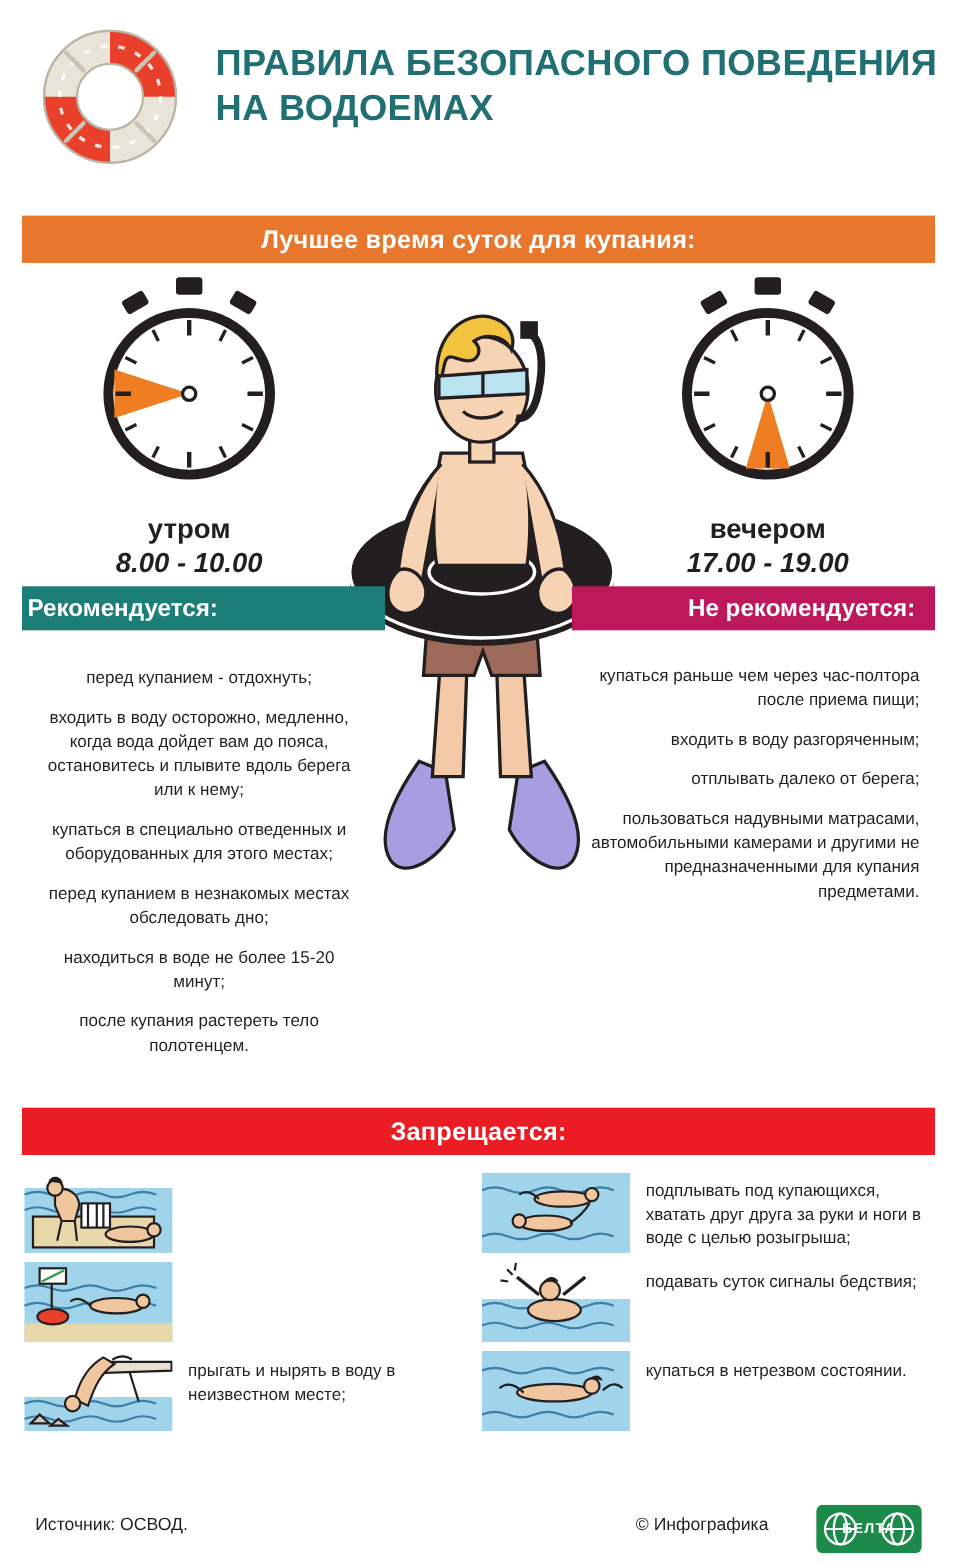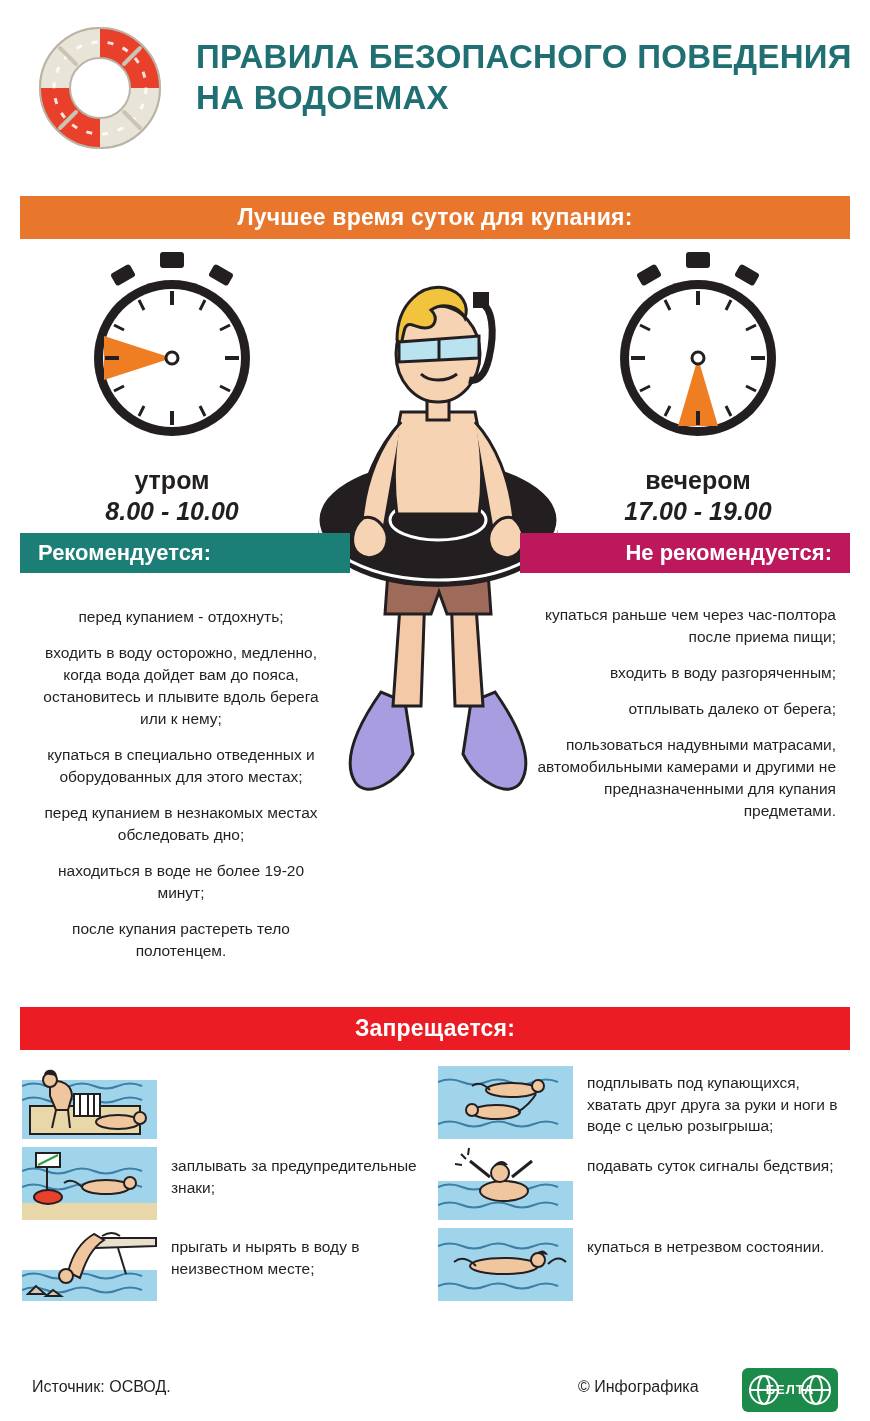--- a/index.html
+++ b/index.html
@@ -110,21 +110,21 @@
     line-height: 40px;
     color: #ffffff;
     font-weight: bold;
     font-size: 22px;
   }
   .col-head-left {
     left: 20px;
     width: 330px;
     background: #1b7f77;
     text-align: left;
-    padding-left: 18px;
+    padding-left: 5px;
     box-sizing: border-box;
   }
   .col-head-right {
     left: 520px;
     width: 330px;
     background: #be185d;
     text-align: right;
     padding-right: 18px;
     box-sizing: border-box;
   }
@@ -373,21 +373,21 @@
   </div>
 
   <div class="col-head col-head-left">Рекомендуется:</div>
   <div class="col-head col-head-right">Не рекомендуется:</div>
 
   <div class="list list-left">
     <p>перед купанием - отдохнуть;</p>
     <p>входить в воду осторожно, медленно, когда вода дойдет вам до пояса, остановитесь и плывите вдоль берега или к нему;</p>
     <p>купаться в специально отведенных и оборудованных для этого местах;</p>
     <p>перед купанием в незнакомых местах обследовать дно;</p>
-    <p>находиться в воде не более 19-20 минут;</p>
+    <p>находиться в воде не более 15-20 минут;</p>
     <p>после купания растереть тело полотенцем.</p>
   </div>
 
   <div class="list list-right">
     <p>купаться раньше чем через час-полтора после приема пищи;</p>
     <p>входить в воду разгоряченным;</p>
     <p>отплывать далеко от берега;</p>
     <p>пользоваться надувными матрасами, автомобильными камерами и другими не предназначенными для купания предметами.</p>
   </div>
 
@@ -433,21 +433,20 @@
             <rect x="14" y="6" width="24" height="14" fill="#ffffff" stroke="#231f20" stroke-width="2"></rect>
             <path d="M16 18 L36 8" stroke="#2b9e49" stroke-width="2"></path>
 
             <ellipse cx="26" cy="50" rx="14" ry="7" fill="#e8402a" stroke="#231f20" stroke-width="2"></ellipse>
 
             <ellipse cx="84" cy="40" rx="24" ry="7" fill="#f0c69f" stroke="#231f20" stroke-width="2"></ellipse>
             <circle cx="108" cy="36" r="6" fill="#f0c69f" stroke="#231f20" stroke-width="2"></circle>
             <path d="M60 40 q-10 -10 -18 -4" fill="none" stroke="#231f20" stroke-width="2"></path>
           </svg>
         </div>
-        <div class="forbid-text">заплывать за предупредительные знаки;</div>
       </div>
 
       <div class="forbid-row">
         <div class="forbid-pic">
           <svg width="135" height="73" viewBox="0 0 135 73">
             <rect x="0" y="0" width="135" height="73" fill="#ffffff"></rect>
             <rect x="0" y="42" width="135" height="31" fill="#9fd4ea"></rect>
             <path d="M0 48 q12 -5 24 0 t24 0 t24 0 t24 0 t24 0" fill="none" stroke="#3d7fa6" stroke-width="2"></path>
             <path d="M0 62 q12 -5 24 0 t24 0 t24 0 t24 0 t24 0" fill="none" stroke="#3d7fa6" stroke-width="2"></path>
 

